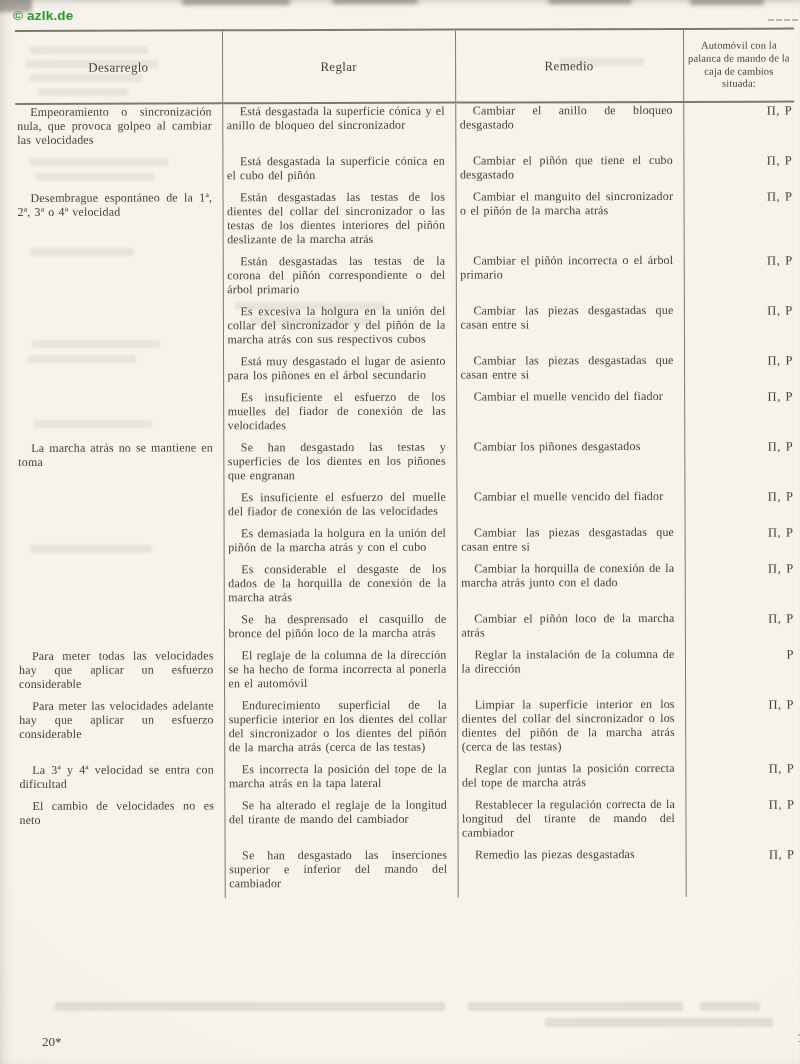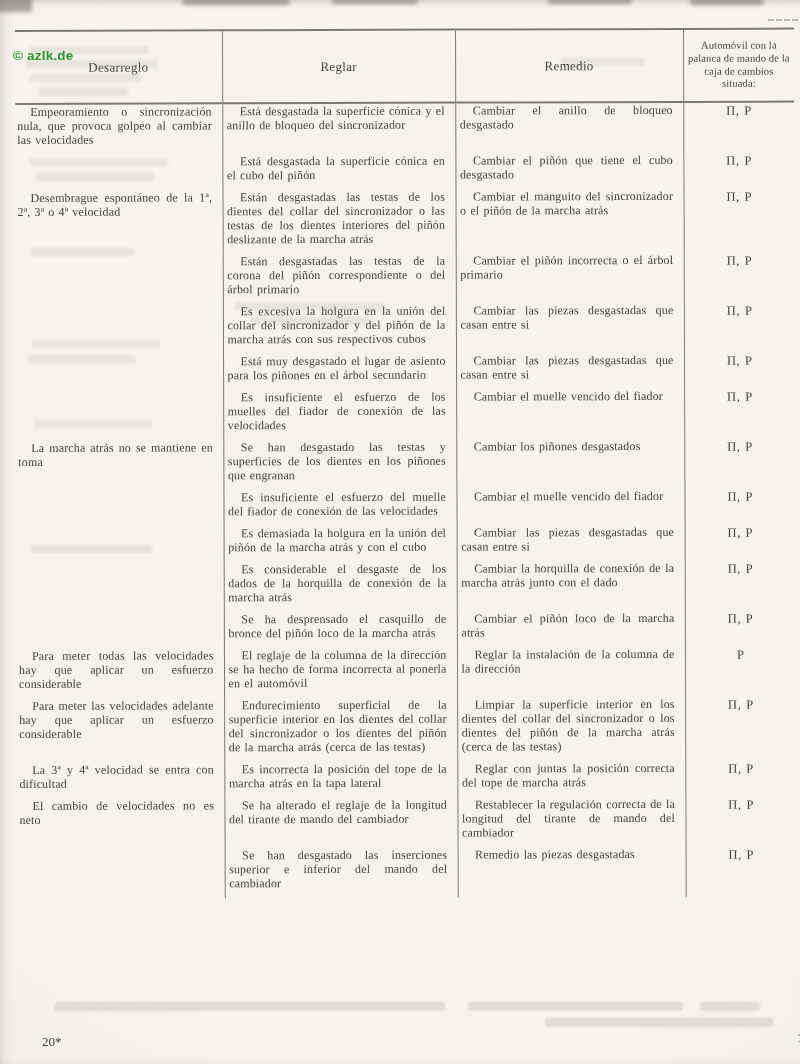--- a/index.html
+++ b/index.html
@@ -9,21 +9,21 @@
   .page {
     position:relative; width:800px; height:1064px; overflow:hidden;
     background: radial-gradient(ellipse 130% 95% at 55% 45%, #f5f3ec 55%, #edebe2 100%);
     box-shadow: inset 7px 0 14px -7px rgba(60,58,50,.22), inset 0 6px 9px -7px rgba(60,58,50,.30);
     color:#42413b;
   }
 
   .watermark {
     position:absolute; left:13px; top:8px;
     font-family:"Liberation Sans", sans-serif;
-    font-size:13.5px; font-weight:600; color:#26992b; letter-spacing:.2px;margin-top:40px;
+    font-size:13.5px; font-weight:600; color:#26992b; letter-spacing:.2px;
   }
 
   .tablewrap { position:absolute; left:15px; top:30px; width:779px;
     transform:rotate(-0.18deg); transform-origin:0 0; }
   table { width:779px; border-collapse:collapse; table-layout:fixed; }
 
   th {
     border-top:2px solid #7b7970; border-bottom:2px solid #7b7970;
     height:73px; vertical-align:middle; text-align:center;
     font-weight:normal; font-size:13px; letter-spacing:.3px; color:#42413b;
@@ -31,21 +31,21 @@
   th.lever-h { font-size:10.6px; line-height:12.6px; padding:4px 3px; letter-spacing:.1px; }
 
   td {
     vertical-align:top; font-size:12px; line-height:14px;
     text-align:justify; text-indent:13px;
     word-spacing:1px; letter-spacing:.15px;
     padding:0 10px 8px 4px; color:#42413b;
   }
   td.col-d { padding-left:2px; }
   th.b-left, td.b-left { border-left:1.5px solid #7b7970; }
-  td.col-m { text-align:center; text-indent:0; font-size:12.5px;
+  td.col-m { text-align:right; text-indent:0; font-size:12.5px;
     letter-spacing:.6px; padding:1px 2px 8px 2px; }
   tbody tr:first-child td { }
 
   .footer-left  { position:absolute; left:42px;  top:1034px; font-size:13px; }
   .footer-right { position:absolute; left:797px; top:1030px; font-size:13.5px; letter-spacing:.5px; }
 
   
   .smudge { position:absolute; background:rgba(82,80,72,.48); filter:blur(2px); border-radius:3px; }
   .ghost  { position:absolute; background:rgba(125,122,108,.12); filter:blur(1px); border-radius:2px; }
   .ghost.dk { background:rgba(118,115,100,.17); }

